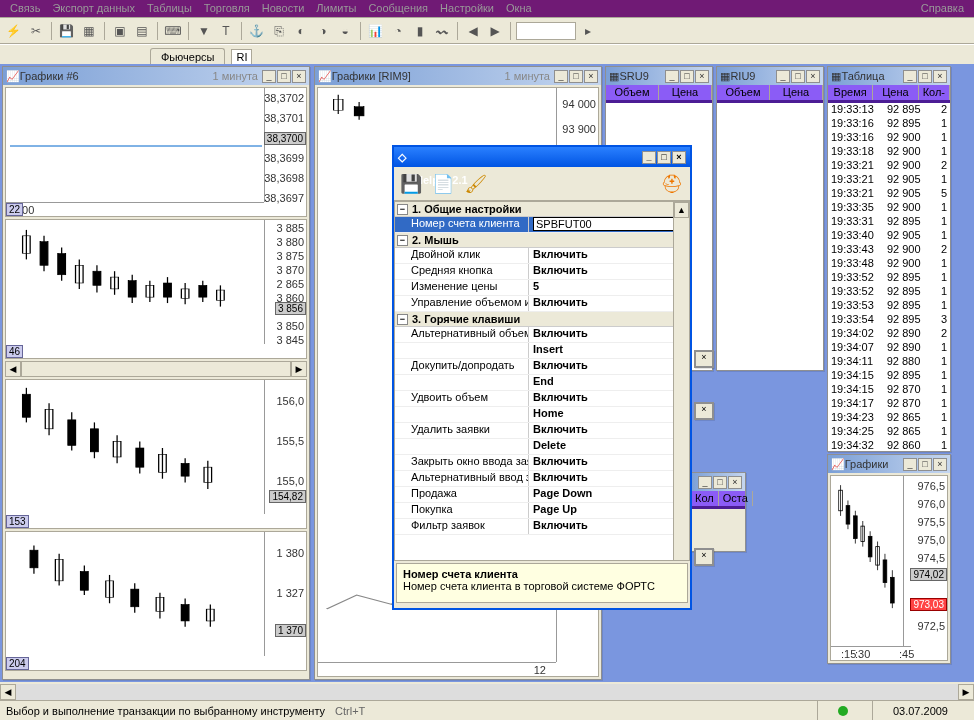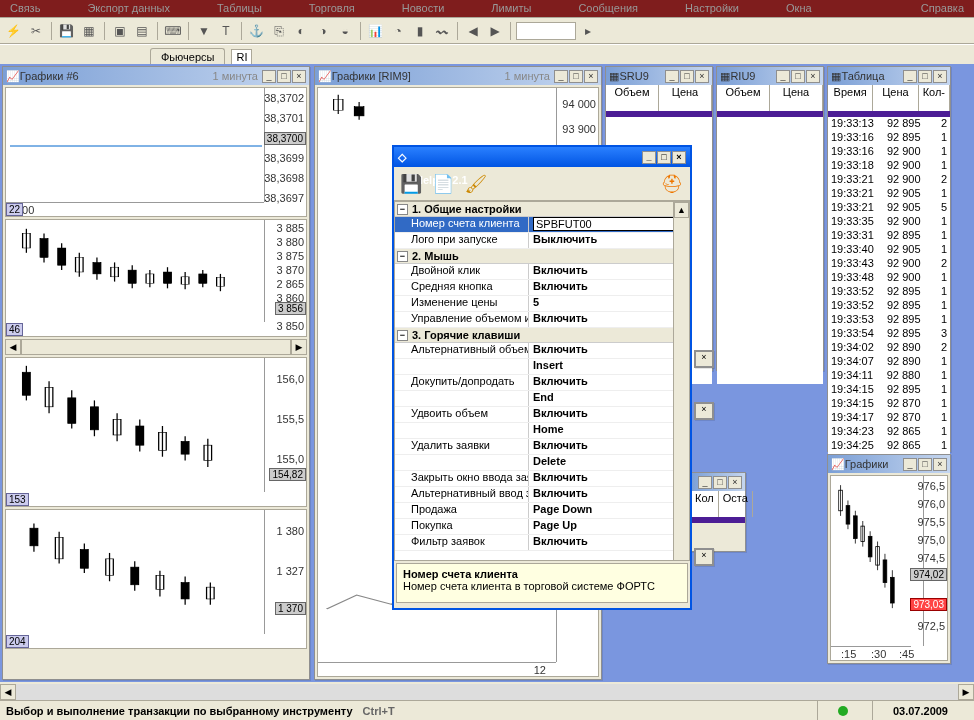--- a/index.html
+++ b/index.html
@@ -1,17 +1,17 @@
 <!DOCTYPE html>
 <html><head>
 <meta charset="utf-8">
 <style>
 * { box-sizing: border-box; margin: 0; padding: 0; font-family: Tahoma, sans-serif; font-size: 11px; }
 body { background: #ece9d8; width: 974px; height: 720px; overflow: hidden; position: relative; }
-.menubar { background: #7f1d1d; border-bottom: 1px solid #aca899; height: 18px; display: flex; padding: 0 4px; gap: 35px; }
+.menubar { background: #701a75; border-bottom: 1px solid #aca899; height: 18px; display: flex; padding: 0 4px; }
 .menubar .spacer { flex: 1; }
 .menu-item { padding: 2px 6px; color: #999; cursor: default; }
 .toolbar { background: #ece9d8; border-bottom: 1px solid #aca899; height: 26px; display: flex; align-items: center; padding: 0 4px; gap: 2px; }
 .tb-btn { width: 20px; height: 20px; border: 1px solid transparent; display: flex; align-items: center; justify-content: center; font-size: 12px; color: #555; }
 .tb-sep { width: 1px; height: 18px; background: #aca899; margin: 0 3px; }
 .tb-input { width: 60px; height: 18px; border: 1px solid #aca899; background: #fff; padding: 0 2px; }
 .tabbar { background: #ece9d8; height: 22px; border-top: 1px solid #fff; border-bottom: 1px solid #aca899; display: flex; align-items: flex-end; padding-left: 150px; }
 .tab { background: #ece9d8; border: 1px solid #aca899; border-bottom: none; padding: 2px 10px; margin-right: 2px; border-radius: 3px 3px 0 0; }
 .tab-code { background: #fff; border: 1px solid #aca899; padding: 1px 4px; margin-left: 4px; }
 .mdi { position: absolute; top: 64px; left: 0; right: 0; bottom: 38px; background: #7a96df; }
@@ -27,21 +27,21 @@
 .y-mark { position: absolute; right: 0; background: #ccc; border: 1px solid #666; padding: 0 2px; font-size: 10px; }
 .y-mark.red { background: #f44; color: #fff; border-color: #900; }
 .x-axis { position: absolute; left: 0; right: 42px; bottom: 0; height: 14px; border-top: 1px solid #999; font-size: 10px; }
 .x-tick { position: absolute; top: 1px; color: #333; }
 .candles { position: absolute; left: 4px; right: 44px; top: 4px; bottom: 16px; }
 .vol-badge { position: absolute; bottom: 0; left: 0; background: #cce; border: 1px solid #669; padding: 0 2px; font-size: 10px; }
 .scroll-arrow { width: 16px; height: 16px; background: #ece9d8; border: 1px solid #aca899; display: inline-flex; align-items: center; justify-content: center; font-size: 9px; }
 .h-scroll { display: flex; height: 16px; }
 .h-scroll .track { flex: 1; background: #ece9d8; border: 1px solid #aca899; }
 
-.data-win .hdr-row { display: flex; background: #ffffff; border-bottom: 6px solid #4c1d95; height: 32px; }
+.data-win .hdr-row { display: flex; background: #8b5cf6; border-bottom: 3px solid #4c1d95; height: 18px; }
 .data-win .hdr-cell { flex: 1; border-right: 1px solid #aca899; padding: 1px 4px; text-align: center; font-weight: normal; }
 .data-win .body { background: #fff; height: calc(100% - 36px); overflow: hidden; }
 .data-win .row { display: flex; height: 14px; font-size: 10px; }
 .data-win .cell { padding: 0 3px; text-align: right; }
 
 .qhelper { position: absolute; left: 392px; top: 145px; width: 300px; height: 465px; border: 2px solid #0054e3; background: #ece9d8; z-index: 100; }
 .qh-title { height: 20px; background: linear-gradient(to bottom, #2a80ff, #0054e3); color: #fff; display: flex; align-items: center; padding: 0 4px; font-weight: bold; }
 .qh-title .qh-text { flex: 1; margin-top: 46px; }
 .qh-title .win-btn { background: #ece9d8; color: #000; }
 .qh-toolbar { height: 34px; background: #ece9d8; border-bottom: 1px solid #aca899; display: flex; align-items: center; padding: 0 6px; gap: 8px; }
@@ -53,21 +53,21 @@
 .qh-exp { width: 11px; height: 11px; border: 1px solid #888; background: #fff; display: inline-flex; align-items: center; justify-content: center; margin-right: 4px; font-size: 9px; line-height: 9px; }
 .qh-row { display: flex; border-bottom: 1px solid #eee; height: 16px; }
 .qh-row.sel { background: #316ac5; color: #fff; }
 .qh-row.sel .qh-val input { background: #fff; color: #000; border: 1px solid #000; width: 100%; font-size: 11px; padding: 0 2px; }
 .qh-prop { width: 134px; padding: 0 2px 0 16px; border-right: 1px solid #ccc; overflow: hidden; white-space: nowrap; }
 .qh-val { flex: 1; padding: 0 4px; font-weight: bold; overflow: hidden; white-space: nowrap; }
 .qh-desc { background: #ffffe1; border: 1px solid #aca899; margin: 2px; padding: 4px 6px; height: 40px; }
 .qh-desc .dt { font-weight: bold; }
 .qh-vscroll { position: absolute; right: 0; top: 0; bottom: 0; width: 16px; background: #ece9d8; border-left: 1px solid #aca899; }
 
-.statusbar { position: absolute; left: 0; right: 0; bottom: 0; height: 20px; background: #ece9d8; border-top: 1px solid #aca899; display: flex; align-items: center; padding: 0 6px; font-weight: bold; }
+.statusbar { position: absolute; left: 0; right: 0; bottom: 0; height: 20px; background: #ece9d8; border-top: 1px solid #aca899; display: flex; align-items: center; padding: 0 6px; }
 .statusbar .sp { flex: 1; }
 .statusbar .seg { border-left: 1px solid #aca899; padding: 0 20px; height: 100%; display: flex; align-items: center; }
 .main-hscroll { position: absolute; left: 0; right: 0; bottom: 20px; height: 16px; display: flex; }
 
 svg.candle-svg { width: 100%; height: 100%; }
 .green-dot { width: 10px; height: 10px; background: #2a2; border-radius: 50%; display: inline-block; margin-right: 4px; }
 </style>
 </head>
 <body>
 
@@ -150,21 +150,21 @@
         <span class="x-tick" style="left:10px">100</span>
       </div>
       <div class="candles">
         <svg class="candle-svg">
             <line x1="0" y1="50%" x2="100%" y2="50%" stroke="#06c" stroke-width="1"></line>
           </svg>
       </div>
       <div class="vol-badge">22</div>
     </div>
 
-    <div class="chart-body" style="height:118px;">
+    <div class="chart-body" style="height:140px;">
       <div class="y-axis">
         <div class="y-tick" style="top:2px">3 885</div>
         <div class="y-tick" style="top:16px">3 880</div>
         <div class="y-tick" style="top:30px">3 875</div>
         <div class="y-tick" style="top:44px">3 870</div>
         <div class="y-tick" style="top:58px">2 865</div>
         <div class="y-tick" style="top:72px">3 860</div>
         <div class="y-mark" style="top:82px">3 856</div>
         <div class="y-tick" style="top:100px">3 850</div>
         <div class="y-tick" style="top:114px">3 845</div>
@@ -512,33 +512,33 @@
     <div class="win-title">
       <span>📈</span>
       <span class="t-text">Графики</span>
       <div class="win-btns">
         <div class="win-btn">_</div>
         <div class="win-btn">□</div>
         <div class="win-btn">×</div>
       </div>
     </div>
     <div class="chart-body" style="height:186px;">
-      <div class="y-axis" style="width:24px;padding-left:16px;">
+      <div class="y-axis" style="width:44px;padding-left:16px;">
         <div class="y-tick" style="top:4px">976,5</div>
         <div class="y-tick" style="top:22px">976,0</div>
         <div class="y-tick" style="top:40px">975,5</div>
         <div class="y-tick" style="top:58px">975,0</div>
         <div class="y-tick" style="top:76px">974,5</div>
         <div class="y-mark" style="top:92px">974,02</div>
         <div class="y-mark red" style="top:122px">973,03</div>
         <div class="y-tick" style="top:144px">972,5</div>
       </div>
       <div class="x-axis" style="right:36px;">
         <span class="x-tick" style="left:10px">:15</span>
-        <span class="x-tick" style="left:40px">:30</span>
+        <span class="x-tick" style="left:24px">:30</span>
         <span class="x-tick" style="left:68px">:45</span>
       </div>
       <div class="candles" style="right:38px;">
         <svg class="candle-svg" viewBox="0 0 80 160" preserveAspectRatio="none">
           <g stroke="#000" stroke-width="0.8">
             <rect x="4" y="10" width="4" height="20" fill="#fff"></rect>
               <line x1="6" y1="5" x2="6" y2="35"></line>
             <rect x="12" y="25" width="4" height="18" fill="#000"></rect>
               <line x1="14" y1="20" x2="14" y2="48"></line>
             <rect x="20" y="35" width="4" height="22" fill="#000"></rect>
@@ -581,24 +581,20 @@
   <div class="qh-grid">
     <div class="qh-grid-inner" id="qh-grid-inner">
         <div class="qh-section">
           <span class="qh-exp">−</span>
           <span>1. Общие настройки</span>
         </div>
         <div class="qh-row sel">
           <div class="qh-prop">Номер счета клиента</div>
           <div class="qh-val"><input value="SPBFUT00" style=""></div>
         </div>
-        <div class="qh-row">
-          <div class="qh-prop">Лого при запуске</div>
-          <div class="qh-val">Выключить</div>
-        </div>
         <div class="qh-section">
           <span class="qh-exp">−</span>
           <span>2. Мышь</span>
         </div>
         <div class="qh-row">
           <div class="qh-prop">Двойной клик</div>
           <div class="qh-val">Включить</div>
         </div>
         <div class="qh-row">
           <div class="qh-prop">Средняя кнопка</div>

